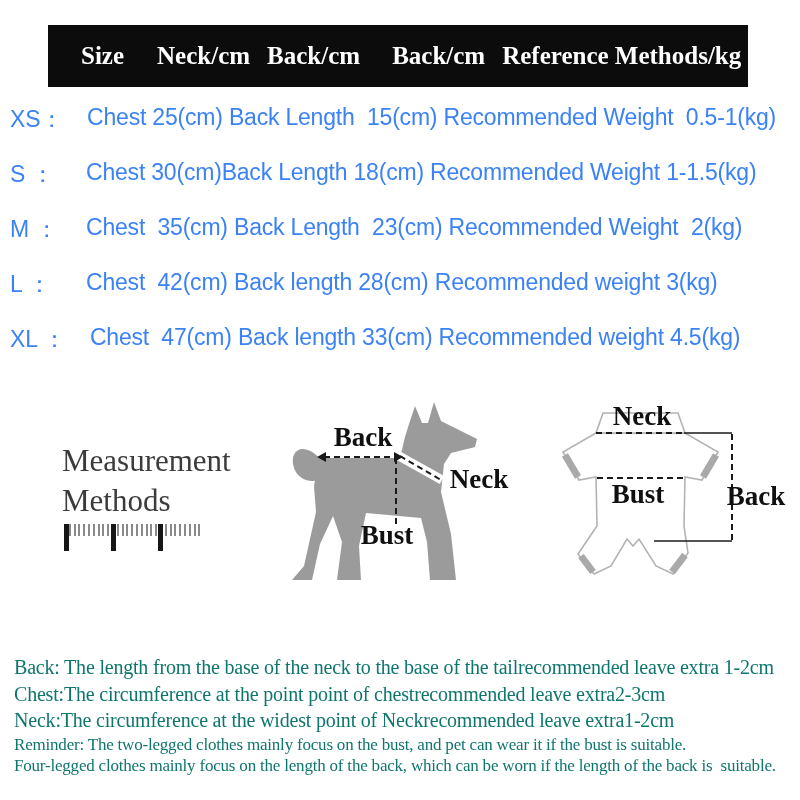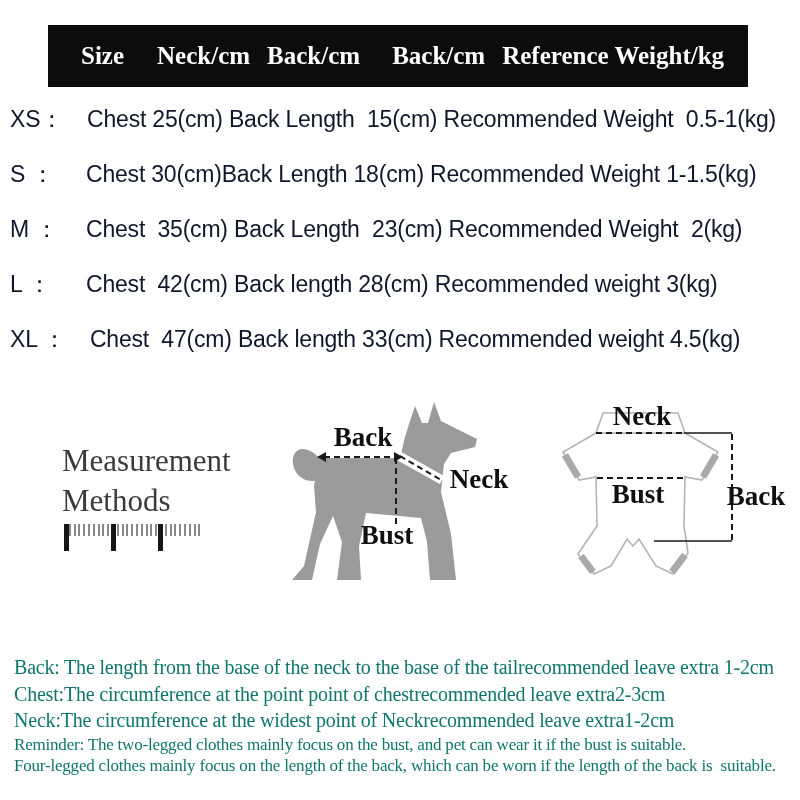--- a/index.html
+++ b/index.html
@@ -6,22 +6,22 @@
   .page{position:relative;width:800px;height:800px;background:#ffffff;overflow:hidden;
         font-family:"Liberation Sans",sans-serif;}
 
   
   .header-bar{position:absolute;left:48px;top:25px;width:700px;height:62px;background:#0c0c0c;
               display:flex;align-items:center;color:#ffffff;
               font-family:"Liberation Serif",serif;font-weight:bold;font-size:25px;white-space:nowrap;}
   .hc0{margin-left:33px}.hc1{margin-left:33px}.hc2{margin-left:17px}.hc3{margin-left:32px}.hc4{margin-left:17px}
 
   
-  .size-row{position:absolute;left:10px;height:30px;display:flex;align-items:center;
-            font-size:23px;color:#0f172a;white-space:pre;letter-spacing:-0.2px;}
+  .size-row{position:absolute;left:10px;height:30px;display:flex;align-items:flex-start;
+            font-size:23px;color:#3b82f6;white-space:pre;letter-spacing:-0.2px;}
   .row-label{display:inline-block;min-width:52px;}
   .row-details{margin-left:24px;}
 
   
   .mm-title{position:absolute;left:62px;top:441px;width:215px;
             font-family:"Liberation Serif",serif;font-size:31px;line-height:1.28;color:#3b3b3b;}
   .ruler{position:absolute;left:64px;top:524px;width:140px;height:30px;
          background-image:repeating-linear-gradient(90deg,#8a8a8a 0 2px,transparent 2px 4.8px);
          background-size:138px 12px;background-repeat:no-repeat;}
   .ruler i{position:absolute;top:0;width:5px;height:27px;background:#161616;}
@@ -45,21 +45,21 @@
 </head>
 <body>
 
 <div class="page">
 
   <div class="header-bar">
     <span class="hc0">Size</span>
     <span class="hc1">Neck/cm</span>
     <span class="hc2">Back/cm</span>
     <span class="hc3">Back/cm</span>
-    <span class="hc4">Reference Weight/kg</span>
+    <span class="hc4">Reference Methods/kg</span>
   </div>
 
   <div class="size-row" style="top:104px">
     <span class="row-label">XS：</span>
     <span class="row-details">Chest 25(cm) Back Length  15(cm) Recommended Weight  0.5-1(kg)</span>
   </div>
   <div class="size-row" style="top:159px">
     <span class="row-label">S ：</span>
     <span class="row-details">Chest 30(cm)Back Length 18(cm) Recommended Weight 1-1.5(kg)</span>
   </div>

